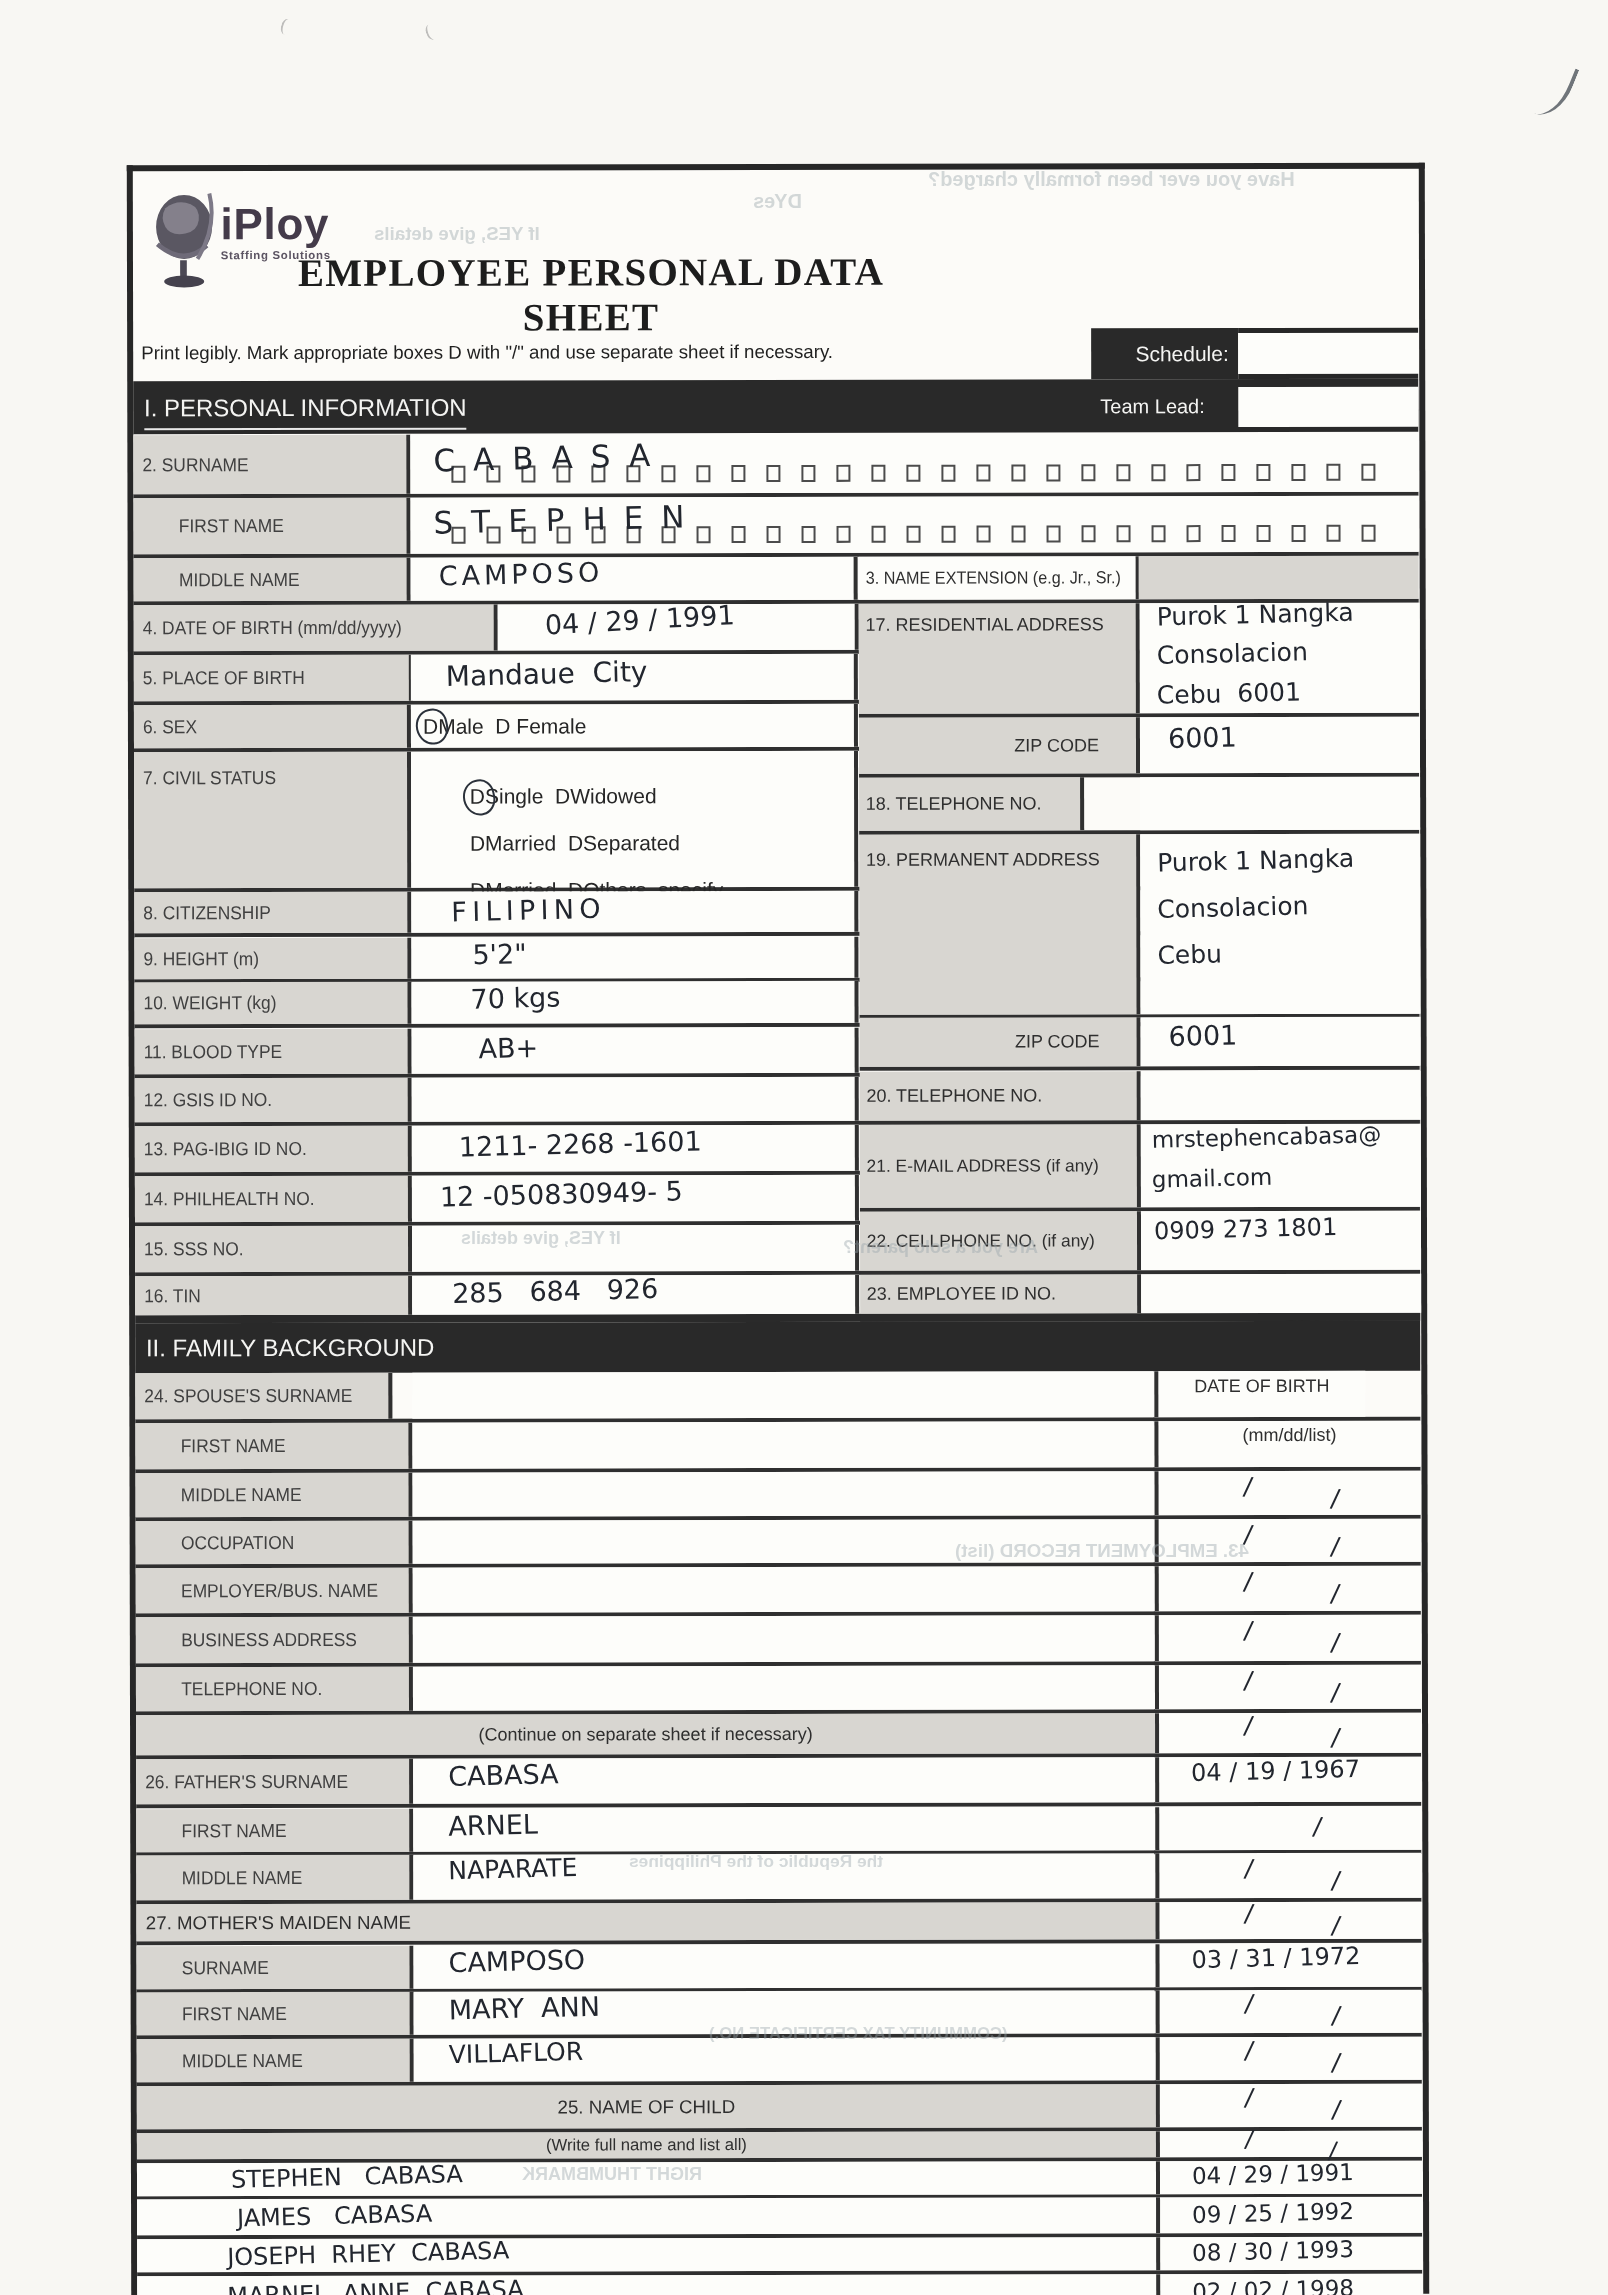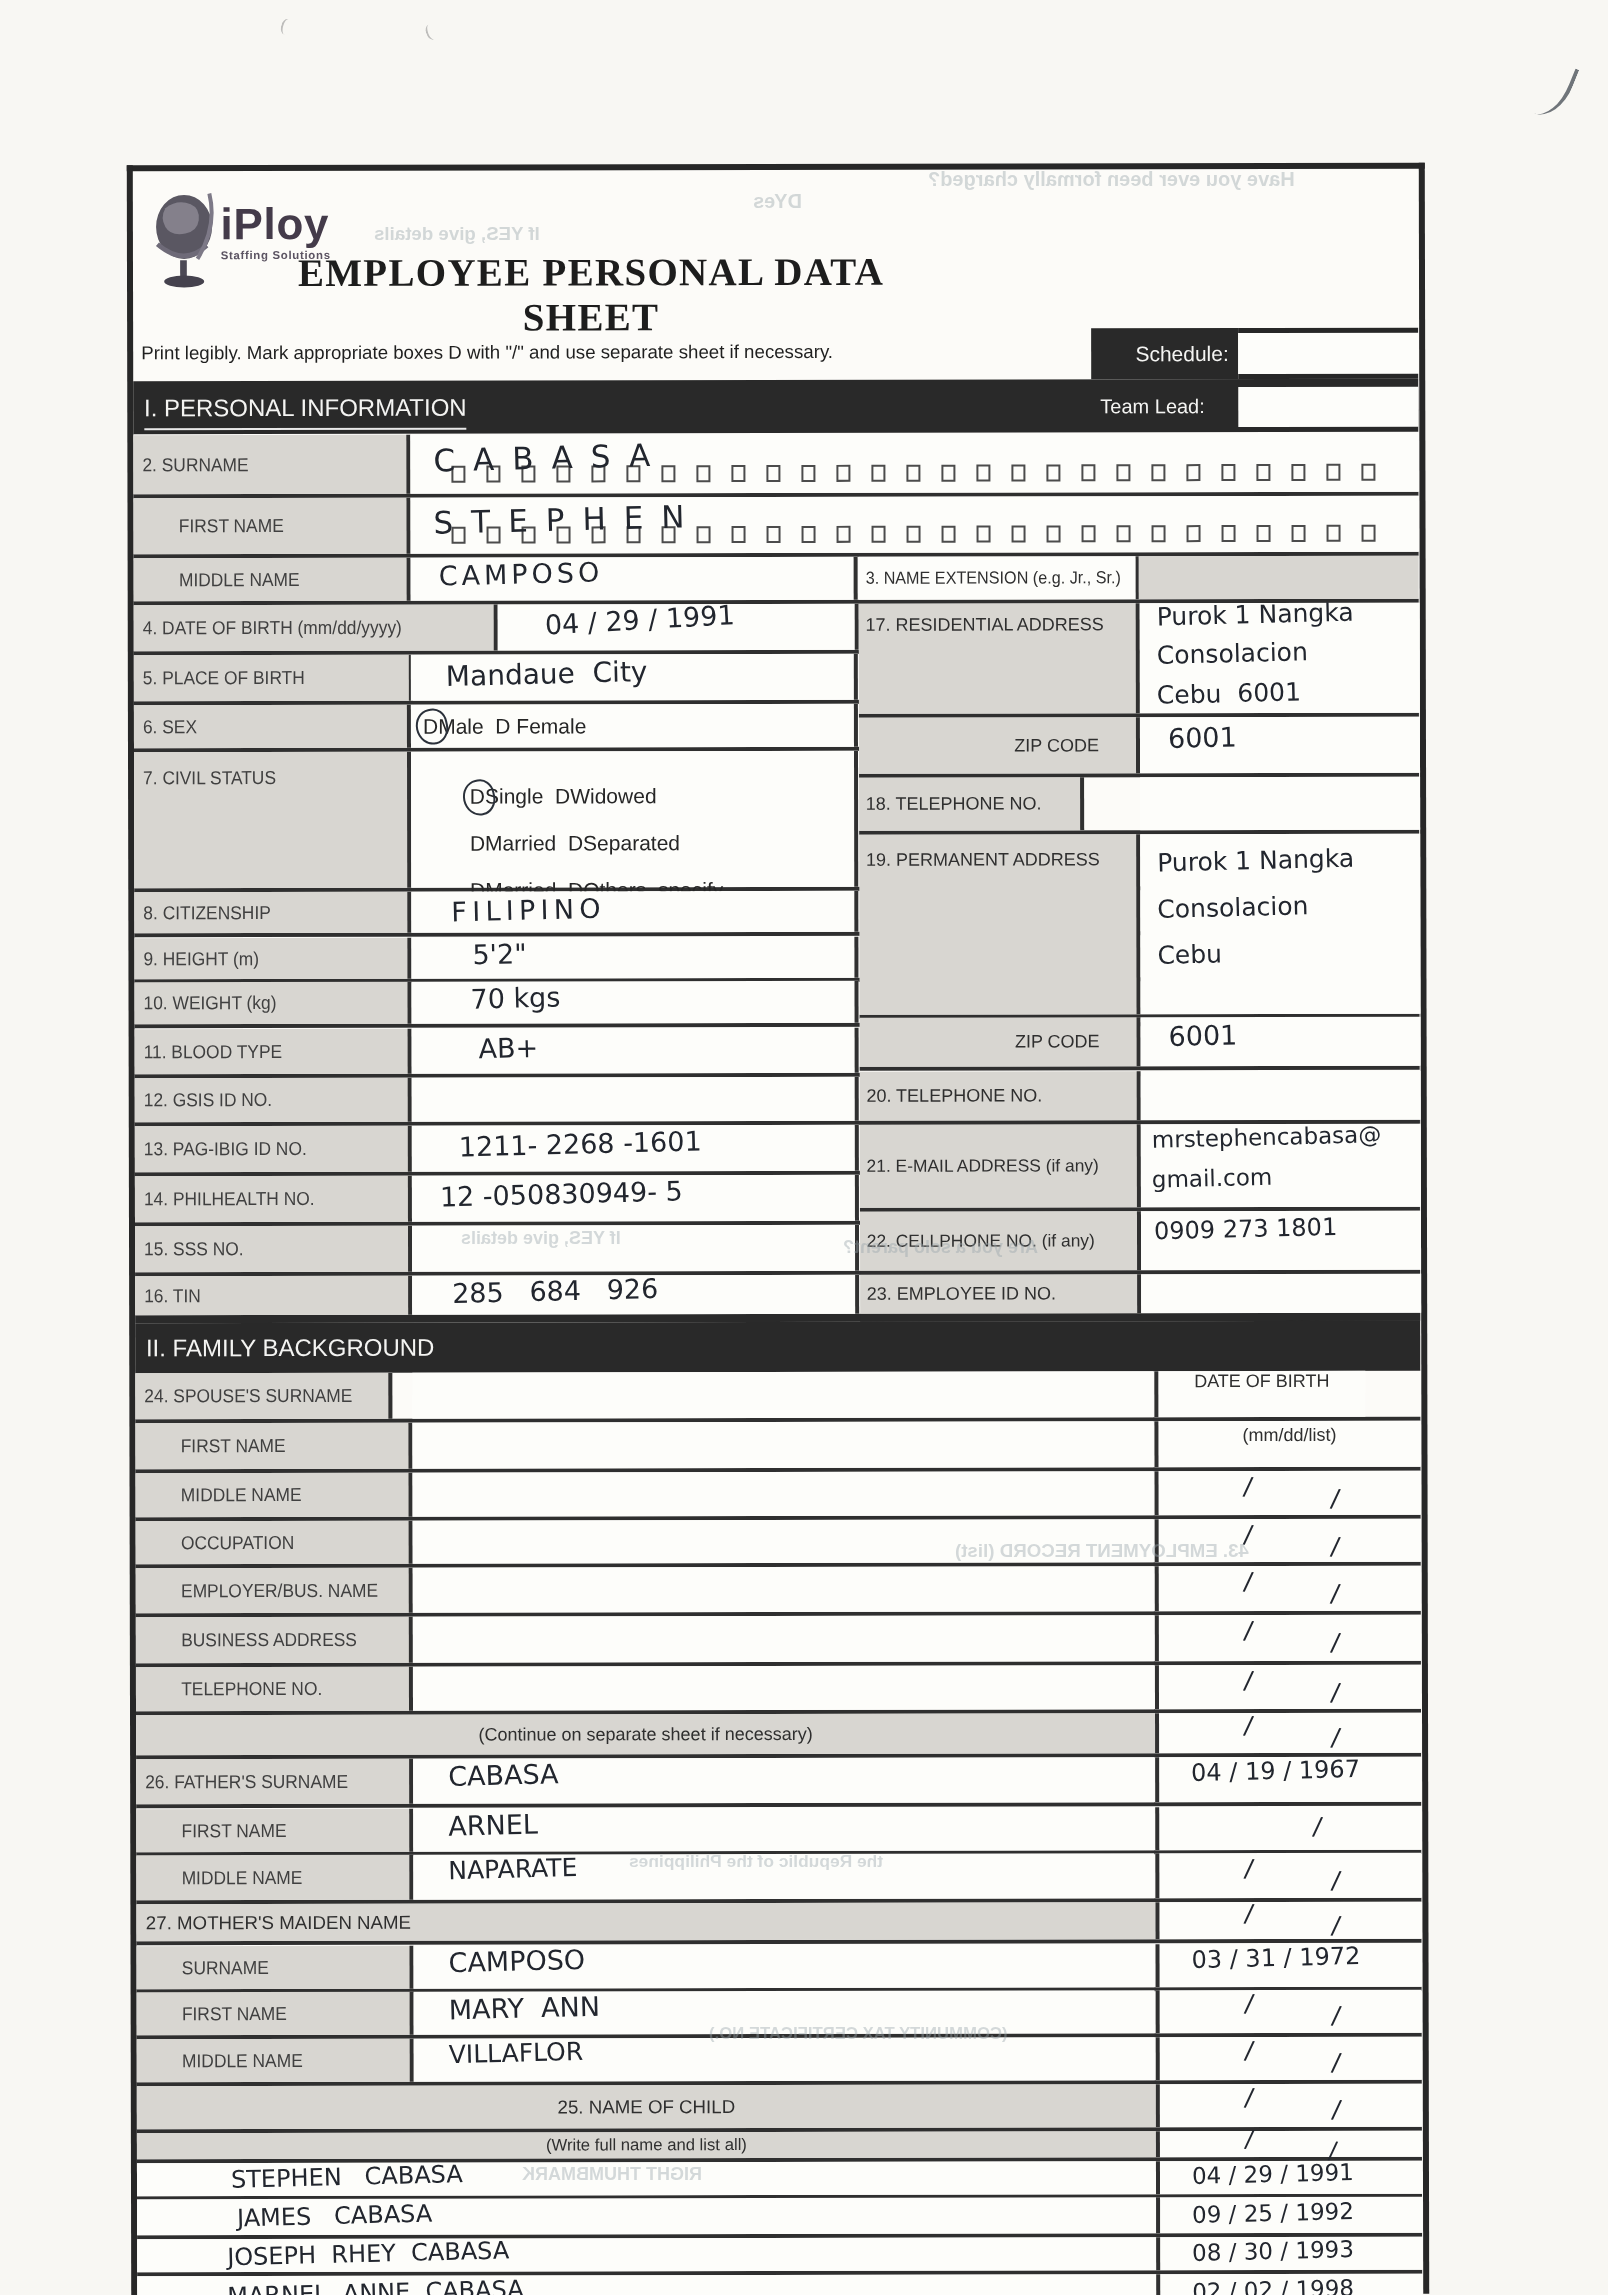--- a/index.html
+++ b/index.html
@@ -374,21 +374,21 @@
 
   <div class="abs bar" style="left:0; top:1152px; width:1285px; height:50px; display:flex; align-items:center;">
     <span style="margin-left:10.7px; font-size:24px;">II. FAMILY BACKGROUND</span>
   </div>
 
   <div class="row" style="top:1202px; height:50px;">
     <div class="cell lab" style="left:0; width:257px;">
         <span class="tx">24. SPOUSE'S SURNAME</span>
       </div>
     <div class="cell white" style="left:277px; width:741px;"></div>
-    <div class="cell white datecol" style="left:1019px; width:211px; display:flex; align-items:flex-start; justify-content:center; padding-bottom:10px; font-size:18px; color:#2f2f2f;">
+    <div class="cell white datecol" style="left:1019px; width:211px; display:flex; align-items:flex-end; justify-content:center; padding-bottom:20px; font-size:18px; color:#2f2f2f;">
       <span class="tx">DATE OF BIRTH</span>
     </div>
   </div>
 
   <div class="row" style="top:1252px; height:50px;">
     <div class="cell lab" style="left:0; width:277px;">
         <span class="tx sub">FIRST NAME</span>
       </div>
     <div class="cell white" style="left:277px; width:741px;"></div>
     <div class="cell white datecol" style="left:1019px; width:266px; display:flex; align-items:flex-start; justify-content:center; padding-top:4px; font-size:18px; color:#2f2f2f;">

